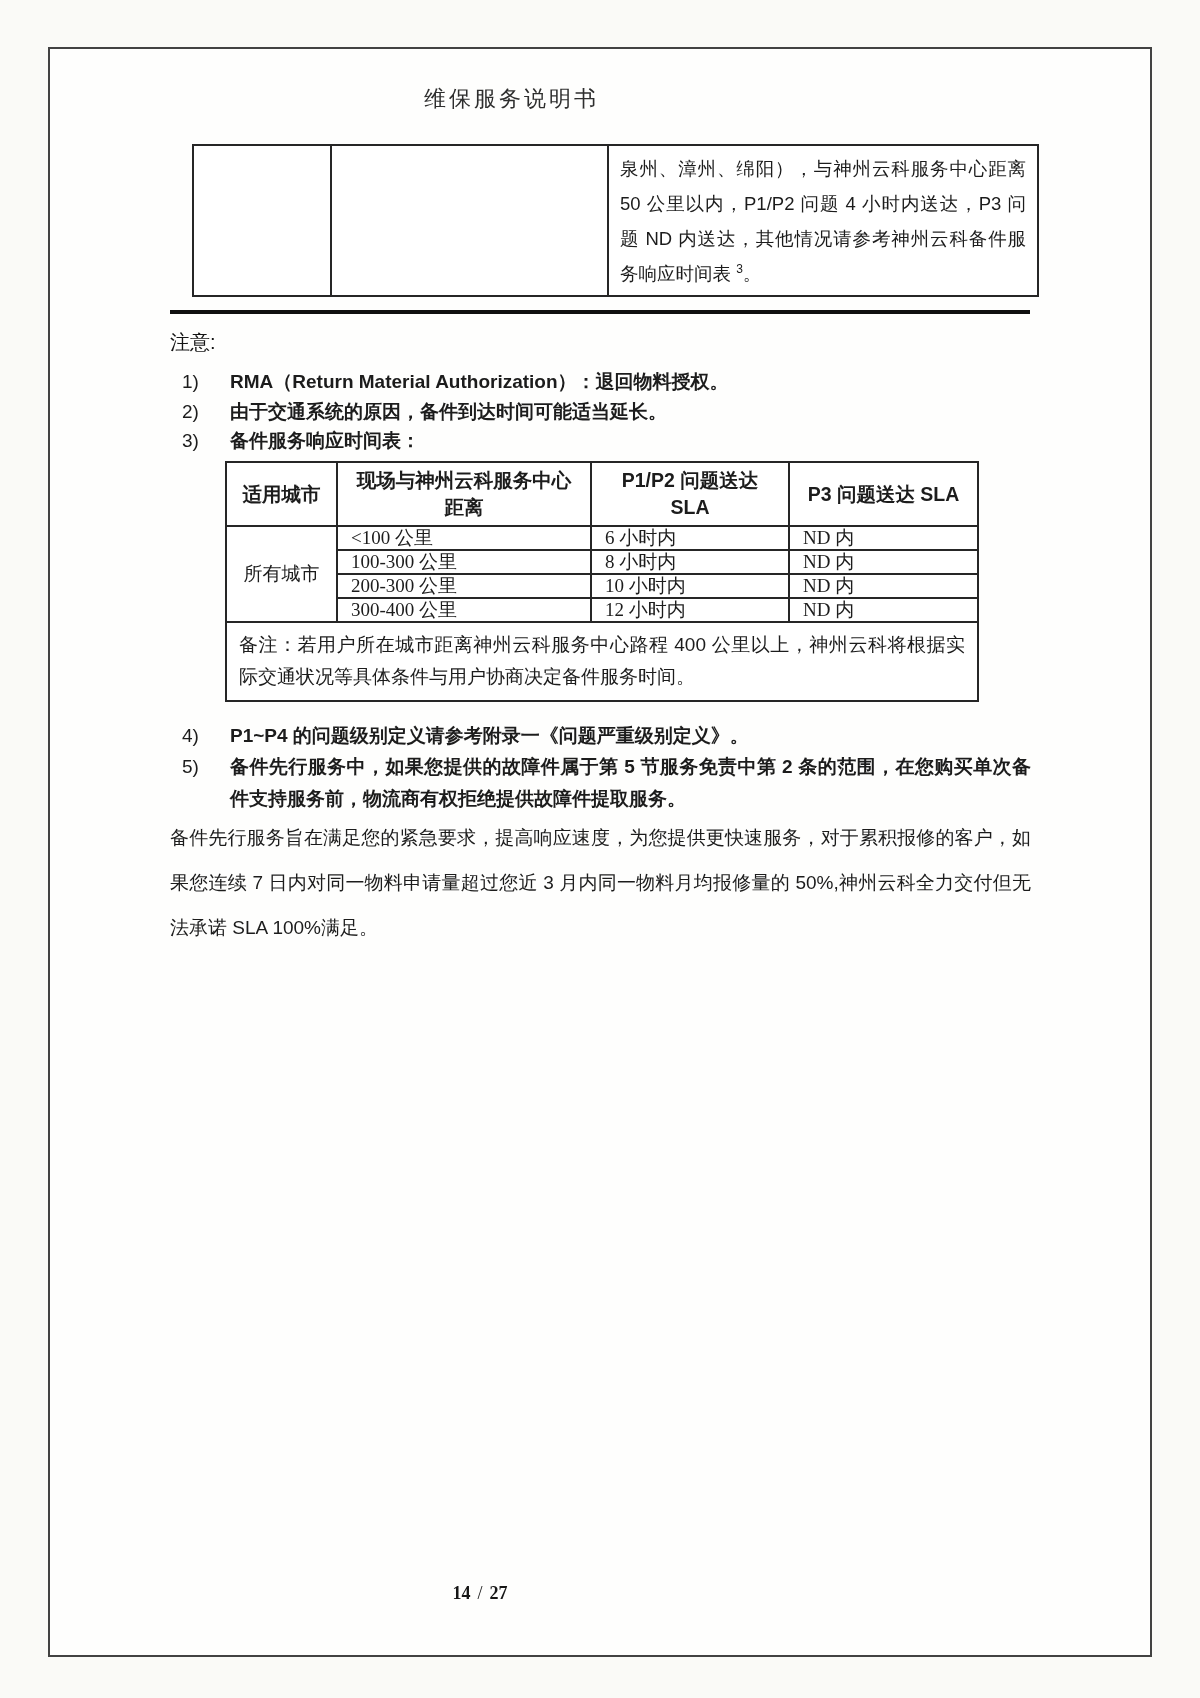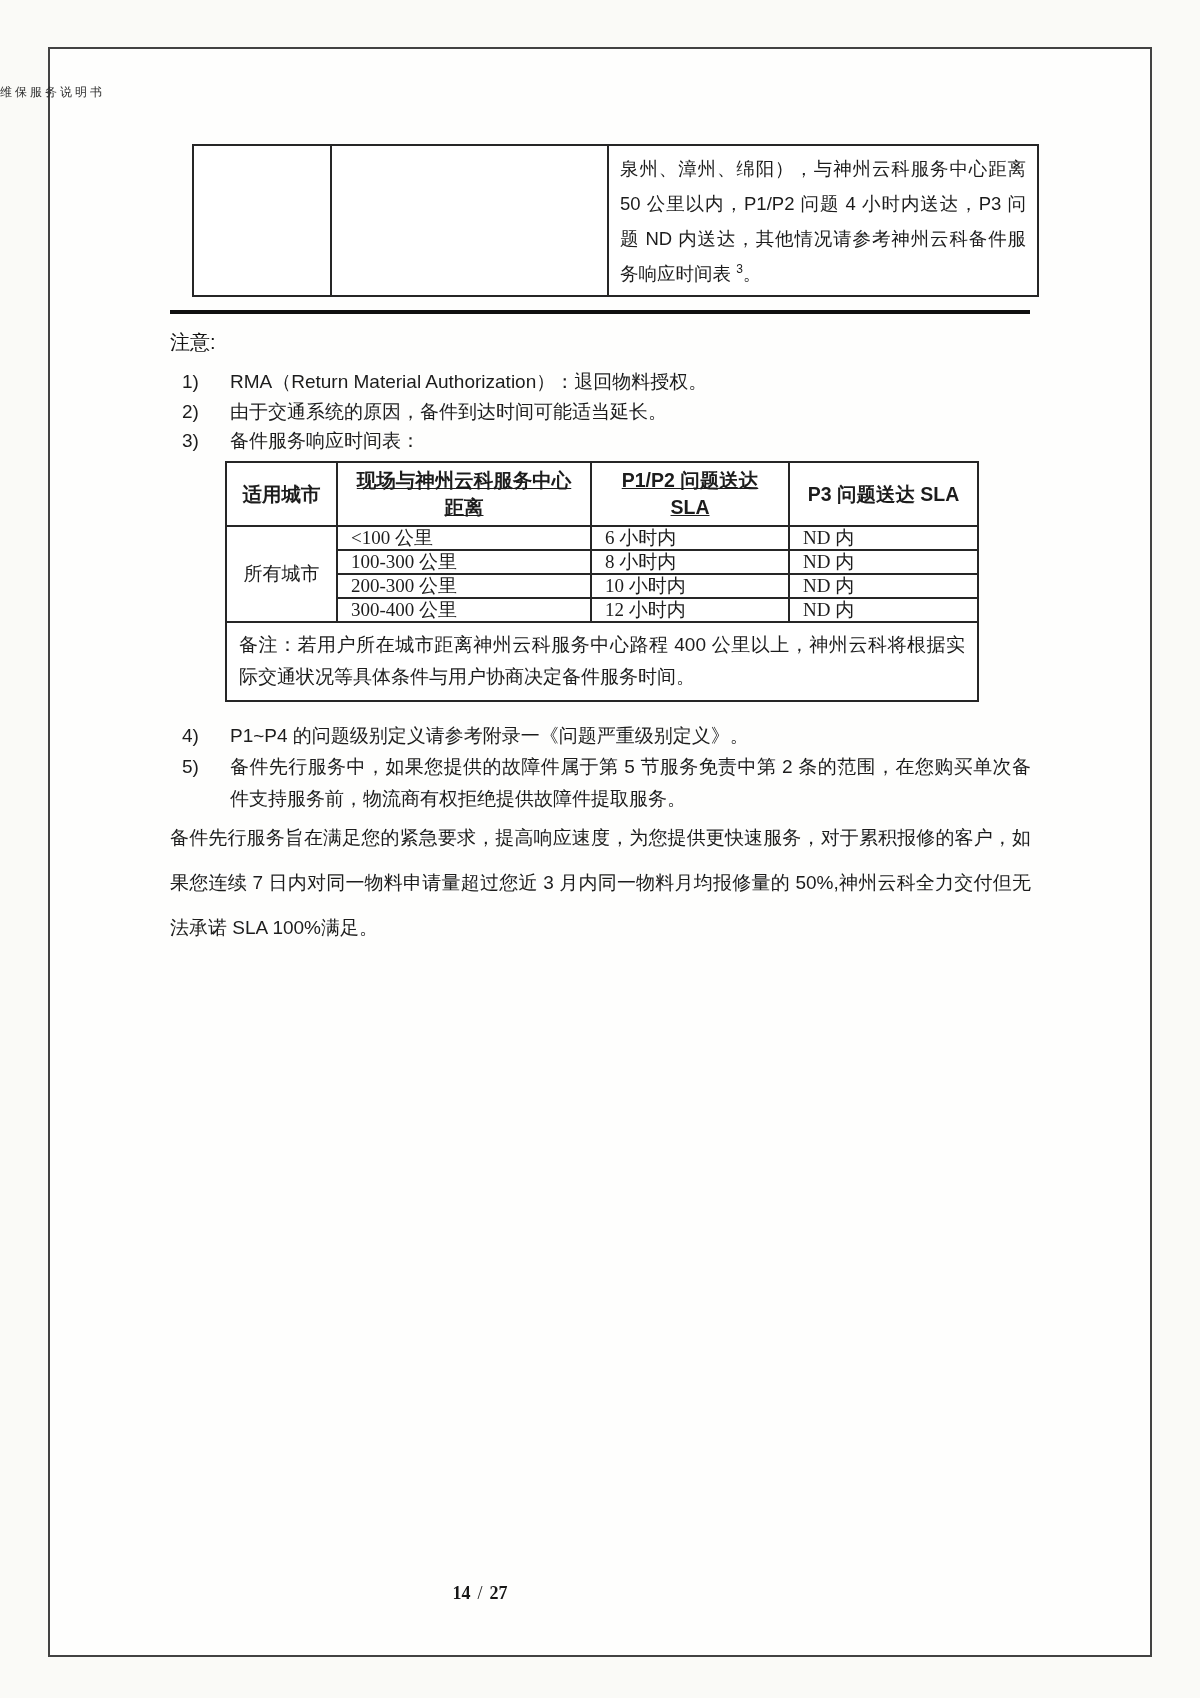--- a/index.html
+++ b/index.html
@@ -10,23 +10,23 @@
     font-family:"Liberation Sans","DejaVu Sans",sans-serif;
     color:#1c1c1c;
     overflow:hidden;
   }
   .page-border {
     position:absolute; left:48px; top:47px; width:1104px; height:1610px;
     border:2px solid #424242; background:#fefefd;
   }
   .header-title {
     position:absolute; left:0; top:84px; width:1023px;
-    text-align:left;
+    text-align:center;
     font-family:"Liberation Serif","DejaVu Serif",serif;
-    font-size:12px; letter-spacing:3px; color:#2e2e2e;
+    font-size:22px; letter-spacing:3px; color:#2e2e2e;
   }
   
   .cont-table {
     position:absolute; left:192px; top:144px; width:845px;
     border-collapse:collapse; table-layout:fixed;
   }
   .cont-table td { border:2px solid #262626; vertical-align:top; background:#fff; }
   .cont-table .cell-text {
     font-size:18.5px; line-height:35px; padding:5px 11px 4px 11px;
     text-align:justify;
@@ -39,37 +39,37 @@
   .notice-heading {
     position:absolute; left:170px; top:329px;
     font-size:20px; font-weight:400; color:#141414;
   }
   .list-block { position:absolute; width:849px; font-size:19px; }
   .lb1 { left:182px; top:367px; }
   .lb4 { left:182px; top:721px; }
   .lb5 { left:182px; top:751px; }
   .li { display:flex; align-items:flex-start; }
   .li .num { width:48px; flex:none; line-height:29.5px; }
-  .li .txt { flex:1; line-height:29.5px; }
+  .li .txt { flex:1; line-height:29.5px;font-weight:bold; }
   .lb1 .li { margin-bottom:0; }
   .lb4 .li .num, .lb4 .li .txt { line-height:30px; }
   .lb5 .li .num, .lb5 .li .txt { line-height:32px; }
   .lb5 .li .txt { text-align:justify; }
   
   .sla-table {
     position:absolute; left:225px; top:461px; width:752px;
     border-collapse:collapse; table-layout:fixed;
     font-size:19px;
   }
   .sla-table td { border:2px solid #262626; background:#fff; }
   .sla-table .hdr {
     height:64px; font-weight:700; text-align:center; vertical-align:middle;
     font-size:19.5px; line-height:27px; padding:2px 6px;
   }
-  .sla-table .hdr .hl { display:block;text-decoration:underline; }
+  .sla-table .hdr .hl { display:block; }
   .sla-table .group-cell {
     text-align:center; vertical-align:middle; font-size:19px;
   }
   .sla-table .data-cell {
     height:22px; padding:0 13px; vertical-align:middle; line-height:22px;font-family:Liberation Serif, serif;
   }
   .sla-table .remark-cell {
     padding:6px 12px 7px 12px; line-height:32px; text-align:justify;
   }
   .closing-paragraph {

